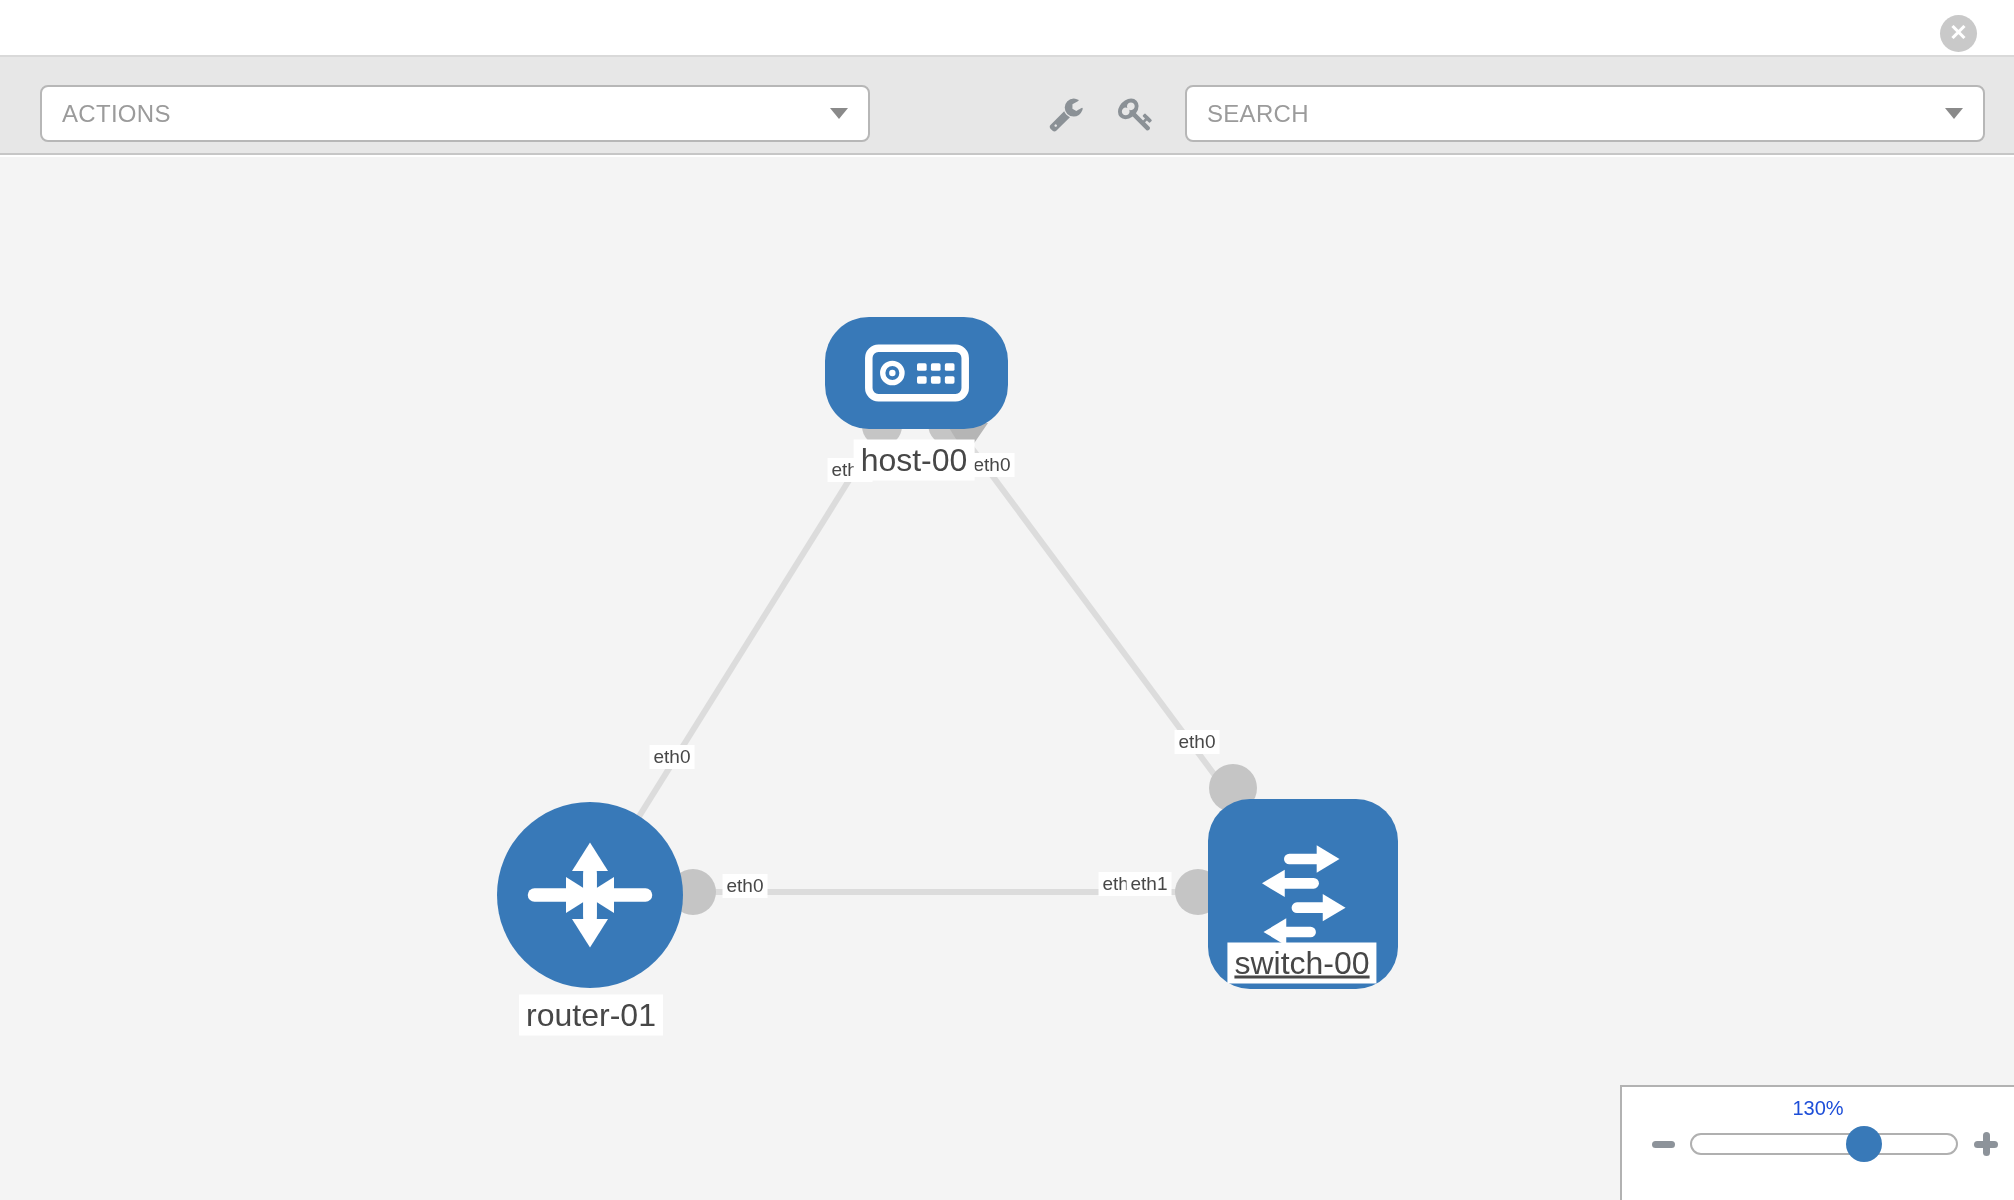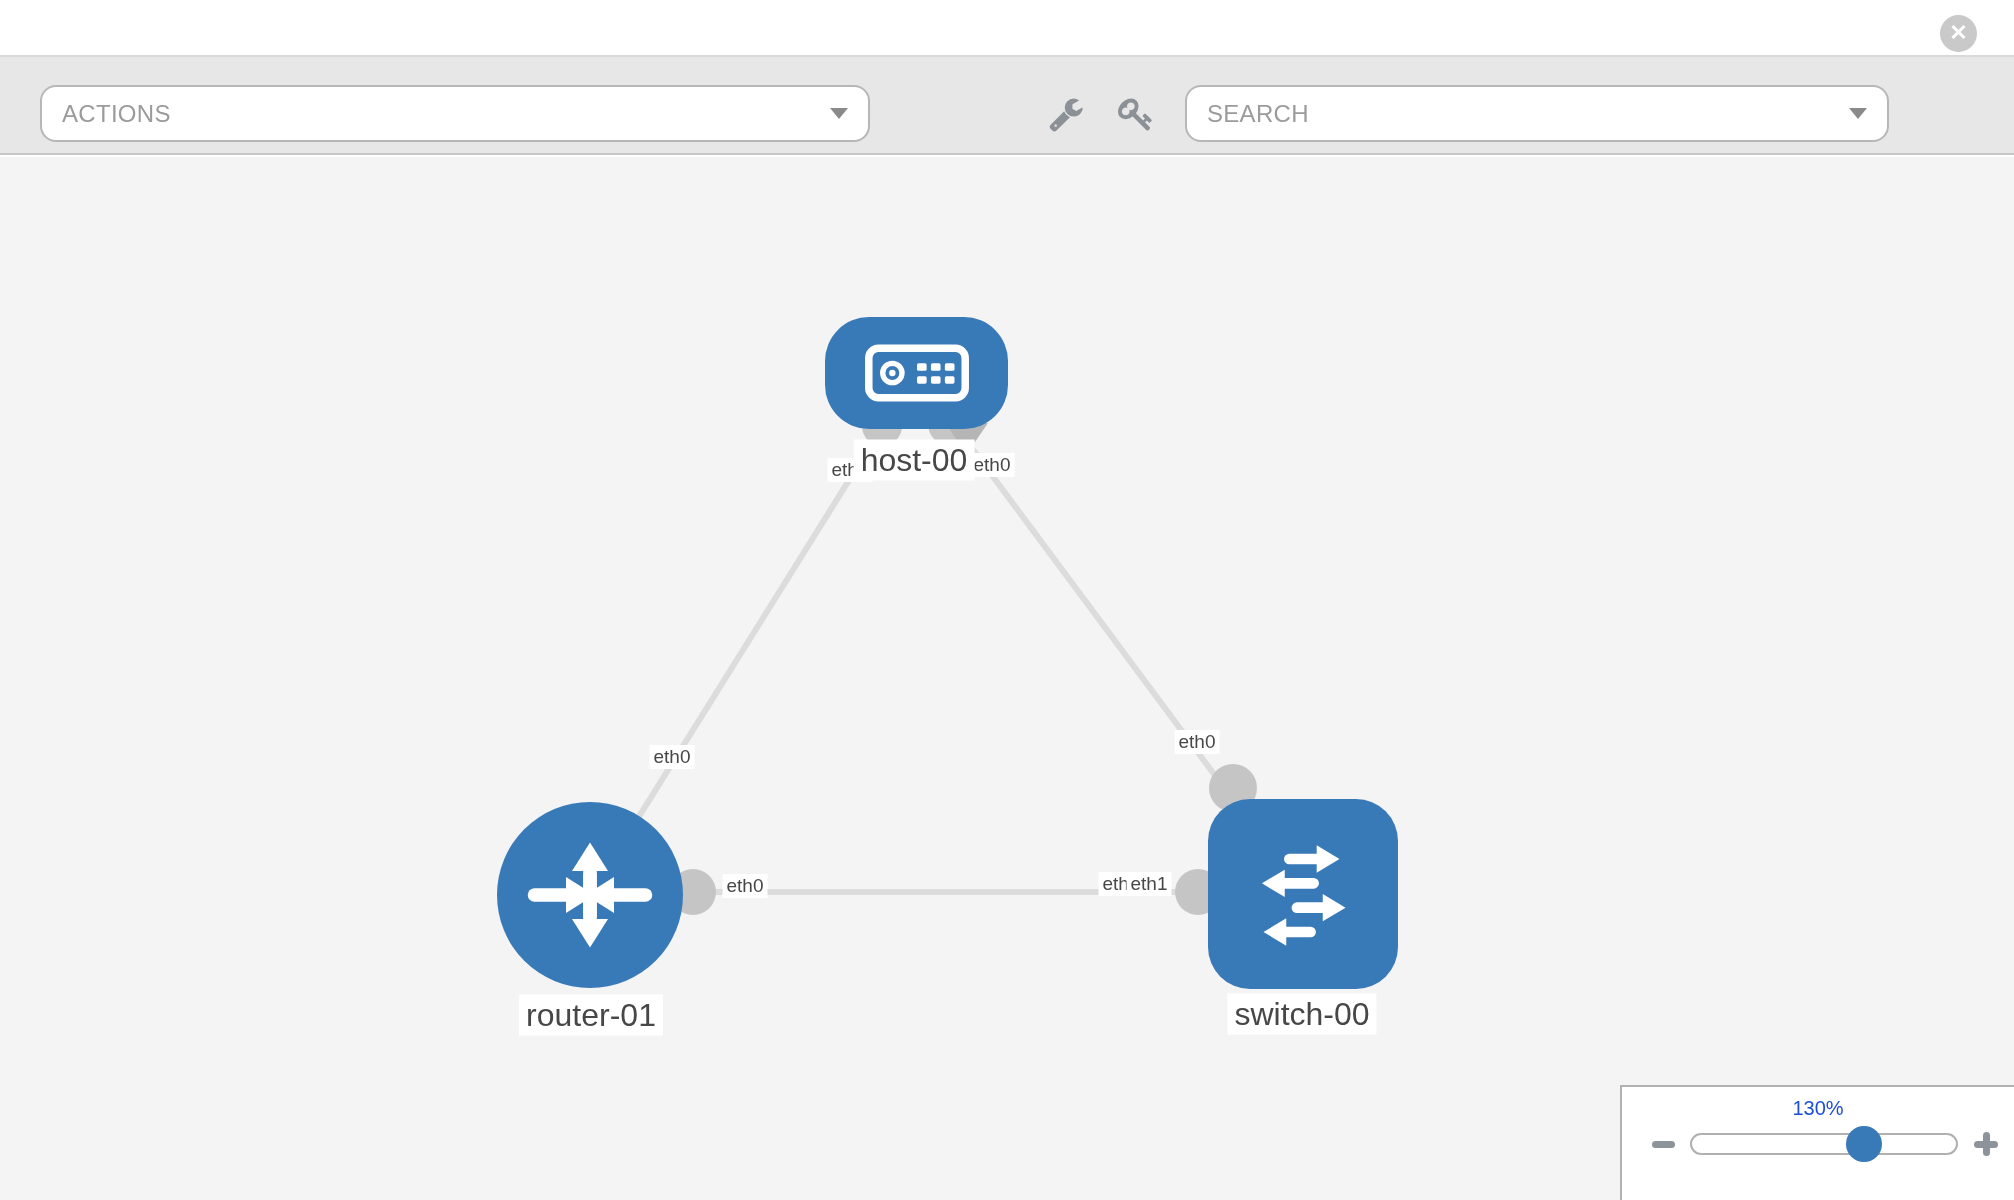--- a/index.html
+++ b/index.html
@@ -23,31 +23,31 @@
   }
   .close-btn .x { color: #fff; font-size: 22px; font-weight: bold; line-height: 1; transform: translateY(-1px); }
 
   
   .toolbar {
     position: absolute; left: 0; top: 57px; width: 2014px; height: 98px;
     background: #e7e7e7; border-bottom: 2px solid #c6c6c6;
   }
   .dropdown {
     position: absolute; top: 28px; height: 57px;
-    background: #fff; border: 2px solid #b7b7b7; border-radius: 16px;
+    background: #fff; border: 2px solid #b7b7b7; border-radius: 8px;
     display: flex; align-items: center; justify-content: space-between;
     padding: 16px 20px; cursor: pointer; gap: 32px;
   }
   .dropdown .ph-text { font-size: 24px; color: #9b9b9b; letter-spacing: .3px; }
   .caret {
     width: 0; height: 0; border-left: 9px solid transparent; border-right: 9px solid transparent;
     border-top: 11px solid #8a8a8a;
   }
   .dd-actions { left: 40px; width: 830px; }
-  .dd-search  { left: 1185px; width: 704px; }
+  .dd-search  { left: 1185px; width: 800px; }
   .tool-icon { position: absolute; top: 39px; width: 36px; height: 36px; cursor: pointer; }
   .tool-icon.wrench { left: 1048px; }
   .tool-icon.key { left: 1118px; }
 
   
   .canvas {
     position: absolute; left: 0; top: 157px; width: 2014px; height: 1043px;
     background: #f4f4f4; overflow: hidden;
   }
   .links-svg { position: absolute; left: 0; top: 0; z-index: 1; }
@@ -62,21 +62,21 @@
     background: #fff; color: #474747; font-size: 32px; padding: 2px 7px; white-space: nowrap;
   }
   .elabel {
     position: absolute; z-index: 3; transform: translate(-50%, -50%);
     background: #fff; color: #474747; font-size: 19px; padding: 1px 4px; white-space: nowrap;
   }
   .elabel.front { z-index: 4; }
 
   .lbl-host   { left: 914px; top: 303px; }
   .lbl-router { left: 591px; top: 858px; }
-  .lbl-switch { left: 1302px; top: 857px; }
+  .lbl-switch { left: 1302px; top: 806px; text-decoration: underline; }
   .eth-a { left: 850px;  top: 313px; }
   .eth-b { left: 672px;  top: 600px; }
   .eth-c { left: 992px;  top: 308px; }
   .eth-d { left: 1197px; top: 585px; }
   .eth-e { left: 745px;  top: 729px; }
   .eth-f { left: 1121px; top: 727px; }
   .eth-g { left: 1149px; top: 727px; }
 
   
   .zoom-panel {

